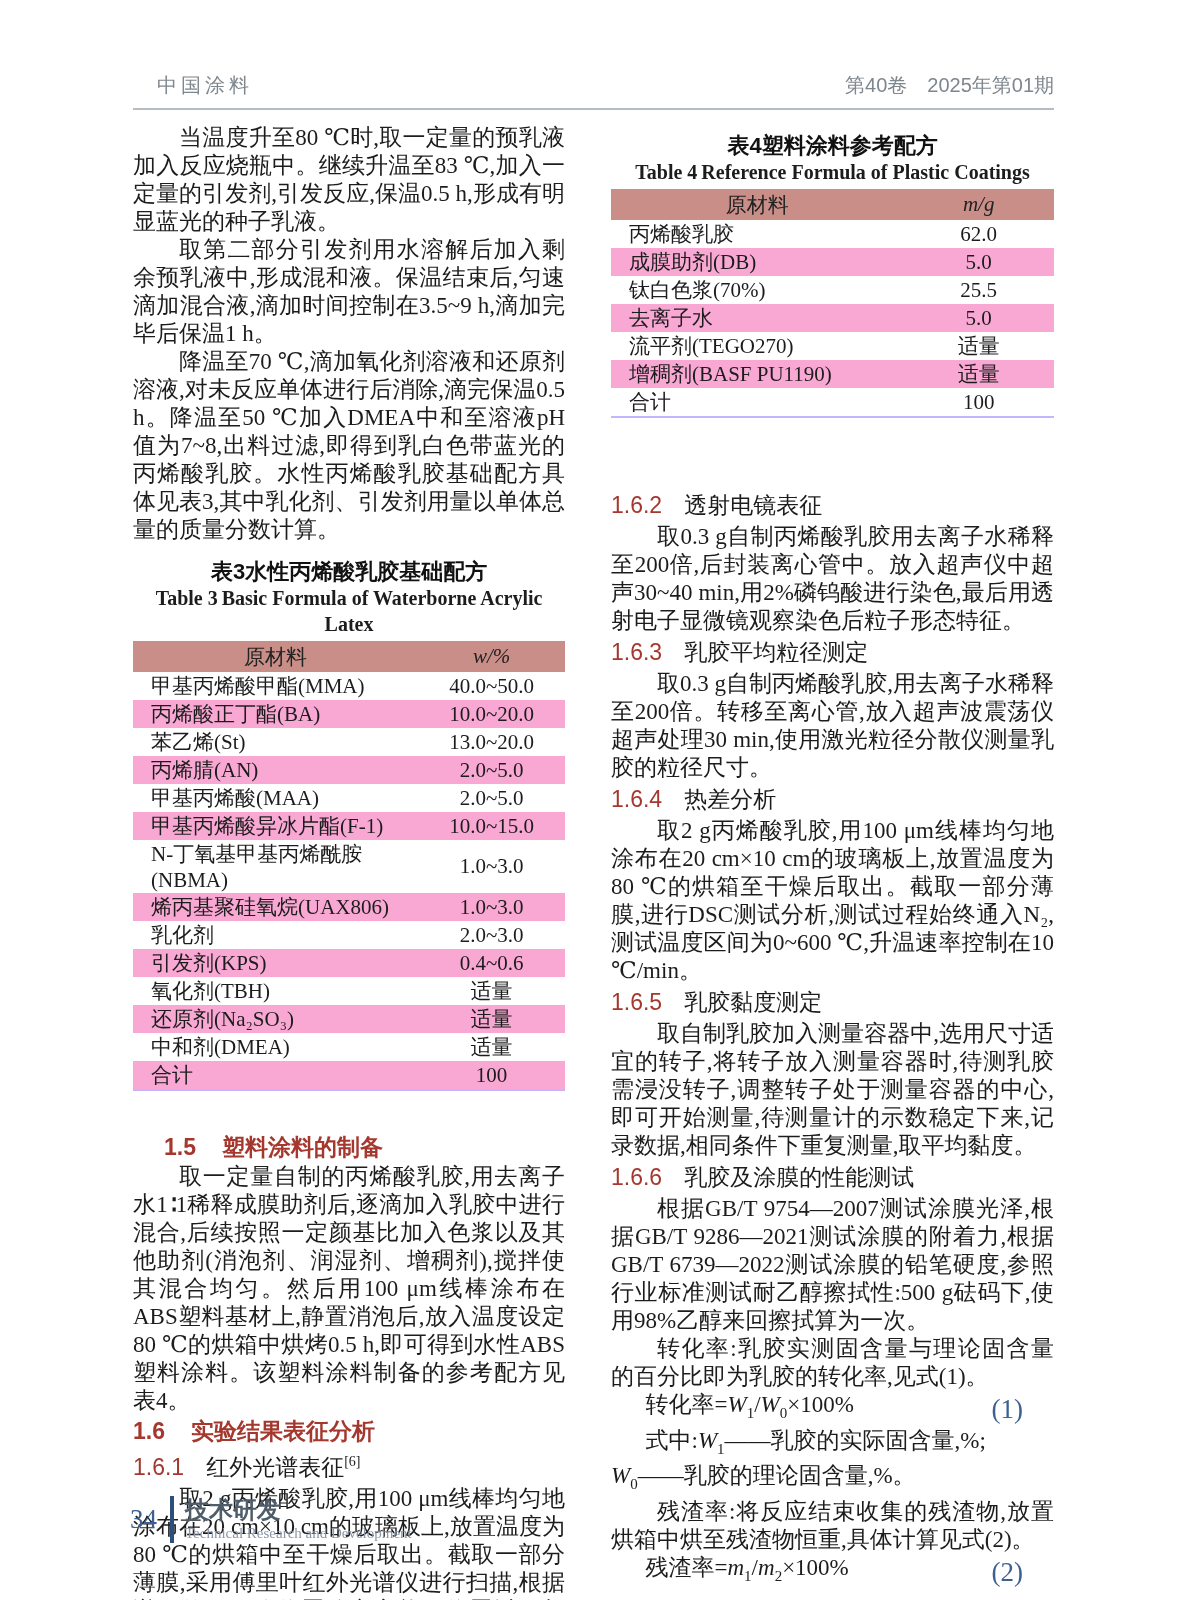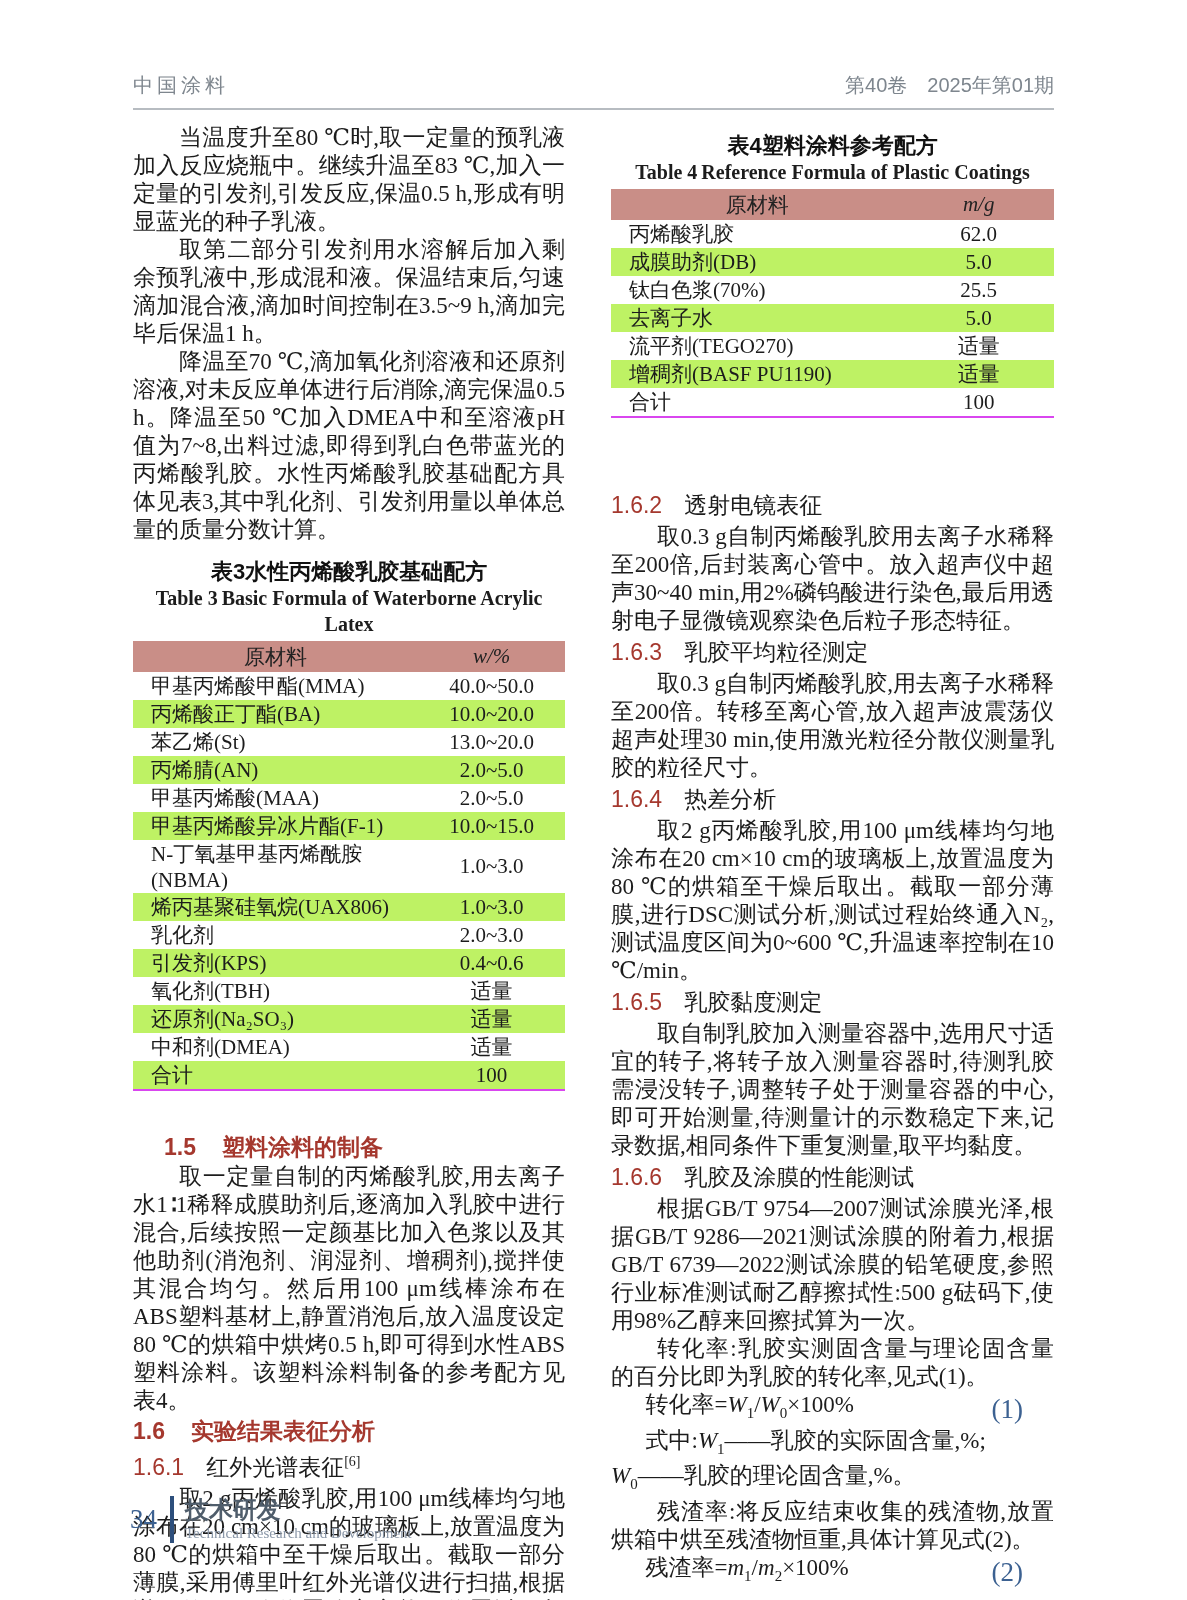--- a/index.html
+++ b/index.html
@@ -9,48 +9,48 @@
   }
 
   
   .page-header {
     position:absolute; top:72px; left:133px; width:921px;
     display:flex; justify-content:space-between; align-items:flex-end;
     font-family:"Liberation Sans","DejaVu Sans",sans-serif;
     font-size:20px; color:#7e868e; padding-bottom:9px;
     border-bottom:2px solid #b7bcc1;
   }
-  .journal-name { letter-spacing:4px; }
+  .journal-name { letter-spacing:4px;margin-left:24px; }
 
   
   .columns { position:absolute; top:124px; left:133px; width:921px; display:flex; gap:46px; }
   .col-left  { width:432px; }
   .col-right { width:443px; }
 
   p.body { margin:0; font-size:23px; line-height:28px; text-align:justify; text-indent:2em; }
 
   
   .tbl-block { margin-top:14px; }
   .col-right .tbl-block { margin-top:8px; }
   .cap-cn {
     text-align:center; font-weight:bold; font-size:22px; line-height:27px;
     font-family:"Liberation Sans","DejaVu Sans",sans-serif; color:#111;
   }
   .cap-cn .cap-label { }
   .cap-en { text-align:center; font-weight:bold; font-size:20px; line-height:26px; margin-bottom:4px; }
   .cap-en .cap-label { margin-right:4px; }
-  table.formula-table { width:100%; border-collapse:collapse; border-bottom:2px solid #d946ef; }
+  table.formula-table { width:100%; border-collapse:collapse; border-bottom:2px solid #c4b5fd; }
   table.formula-table th {
     background:#c98e87; font-weight:normal; font-size:21px; height:31px; padding:0; color:#222;
   }
   table.formula-table th.unit { font-style:italic; width:34%; }
   table.formula-table td { font-size:21px; height:28px; padding:0; }
   table.formula-table td:first-child { text-align:left; padding-left:18px; }
   table.formula-table td:last-child  { text-align:center; width:34%; }
-  table.formula-table tr.shaded td { background:#bef264; }
+  table.formula-table tr.shaded td { background:#f9a8d4; }
 
   
   h3.sec {
     margin:2px 0; font-size:23px; line-height:28px; font-weight:bold; color:#a5382e;
     font-family:"Liberation Sans","DejaVu Sans",sans-serif;
   }
   h3.sec.first { margin-top:42px;margin-left:31px; }
   h3.sec .sec-num { margin-right:26px; }
   h4.subsec {
     margin:3px 0; font-size:23px; line-height:28px; font-weight:normal; color:#1c1c1c;

